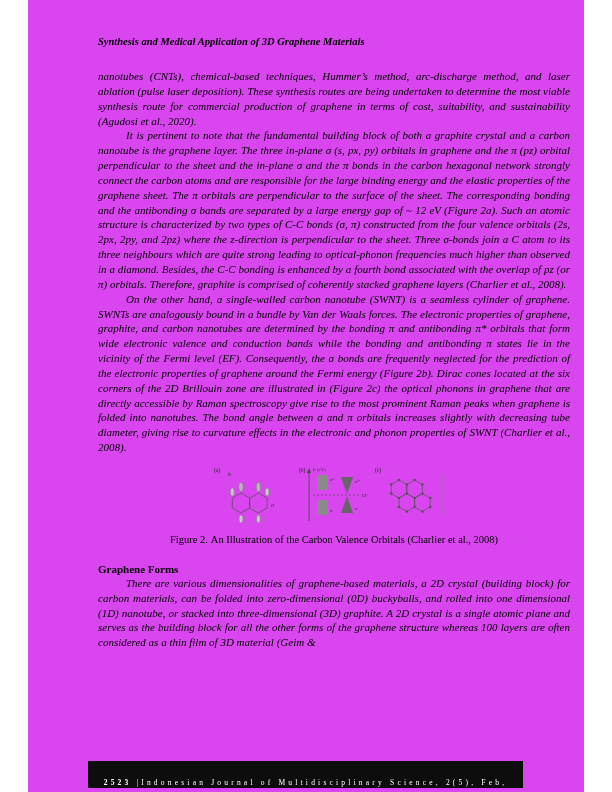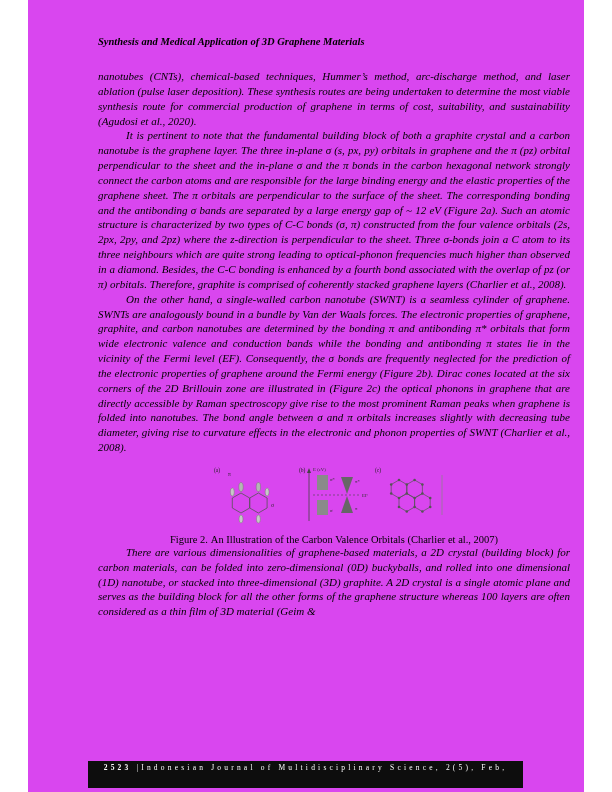--- a/index.html
+++ b/index.html
@@ -52,21 +52,21 @@
   }
   .footer {
     position: absolute;
     left: 60px;
     right: 61px;
     top: 761px;
     height: 27px;
     background: #0d0d0d;
     color: #ffffff;
     text-align: center;
-    padding: 2px 6px 0 6px;
+    padding: 17px 6px 0 6px;
   }
   .footer-line {
     font-size: 7.5px;
     line-height: 1.45;
     letter-spacing: 3.2px;
     white-space: nowrap;
   }
   .footer-page { font-weight: bold; margin-right: 5px; }
   .svg-label {
     font-family: "Liberation Serif", serif;
@@ -148,24 +148,25 @@
             <circle cx="190" cy="44" r="1.3"></circle>
               <circle cx="205.6" cy="44" r="1.3"></circle>
               <circle cx="221.2" cy="44" r="1.3"></circle>
             <circle cx="197.8" cy="48.5" r="1.3"></circle>
               <circle cx="213.4" cy="48.5" r="1.3"></circle>
           </g>
           <line x1="233" y1="12" x2="233" y2="52" stroke="#888" stroke-width="0.7"></line>
         </g>
       </svg>
       <div class="figure-caption">
-        <span class="cap-label">Figure 2.</span><span>An Illustration of the Carbon Valence Orbitals (Charlier et al., 2007)</span>
+        <span class="cap-label">Figure 2.</span><span>An Illustration of the Carbon Valence Orbitals (Charlier et al., 2008)</span>
       </div>
     </div>
 
+    <h2 class="section-heading">Graphene Forms</h2>
 
     <p class="para indent">There are various dimensionalities of graphene-based materials, a 2D crystal (building block) for carbon materials, can be folded into zero-dimensional (0D) buckyballs, and rolled into one dimensional (1D) nanotube, or stacked into three-dimensional (3D) graphite. A 2D crystal is a single atomic plane and serves as the building block for all the other forms of the graphene structure whereas 100 layers are often considered as a thin film of 3D material (Geim &amp;</p>
 
   </div>
 
   <div class="footer">
     <div class="footer-line">
       <span class="footer-page">2523</span><span>|</span><span>Indonesian Journal of Multidisciplinary Science, 2(5), Feb,</span>
     </div>
   </div>

